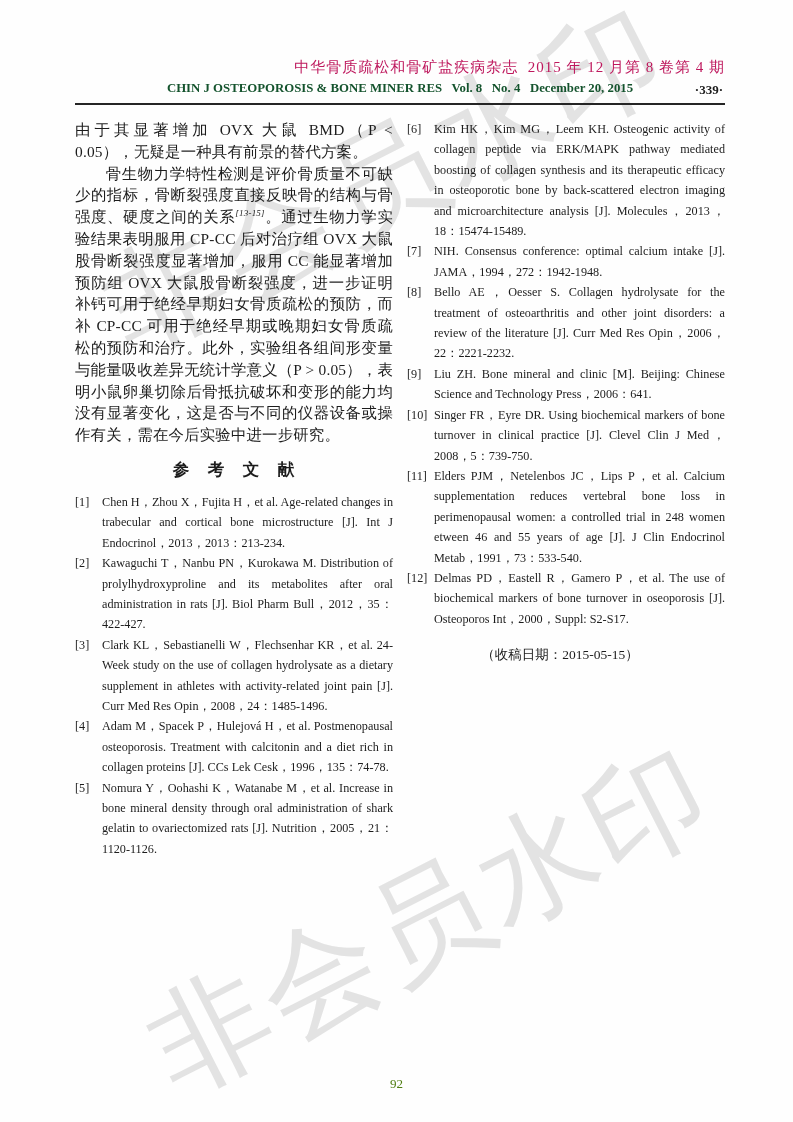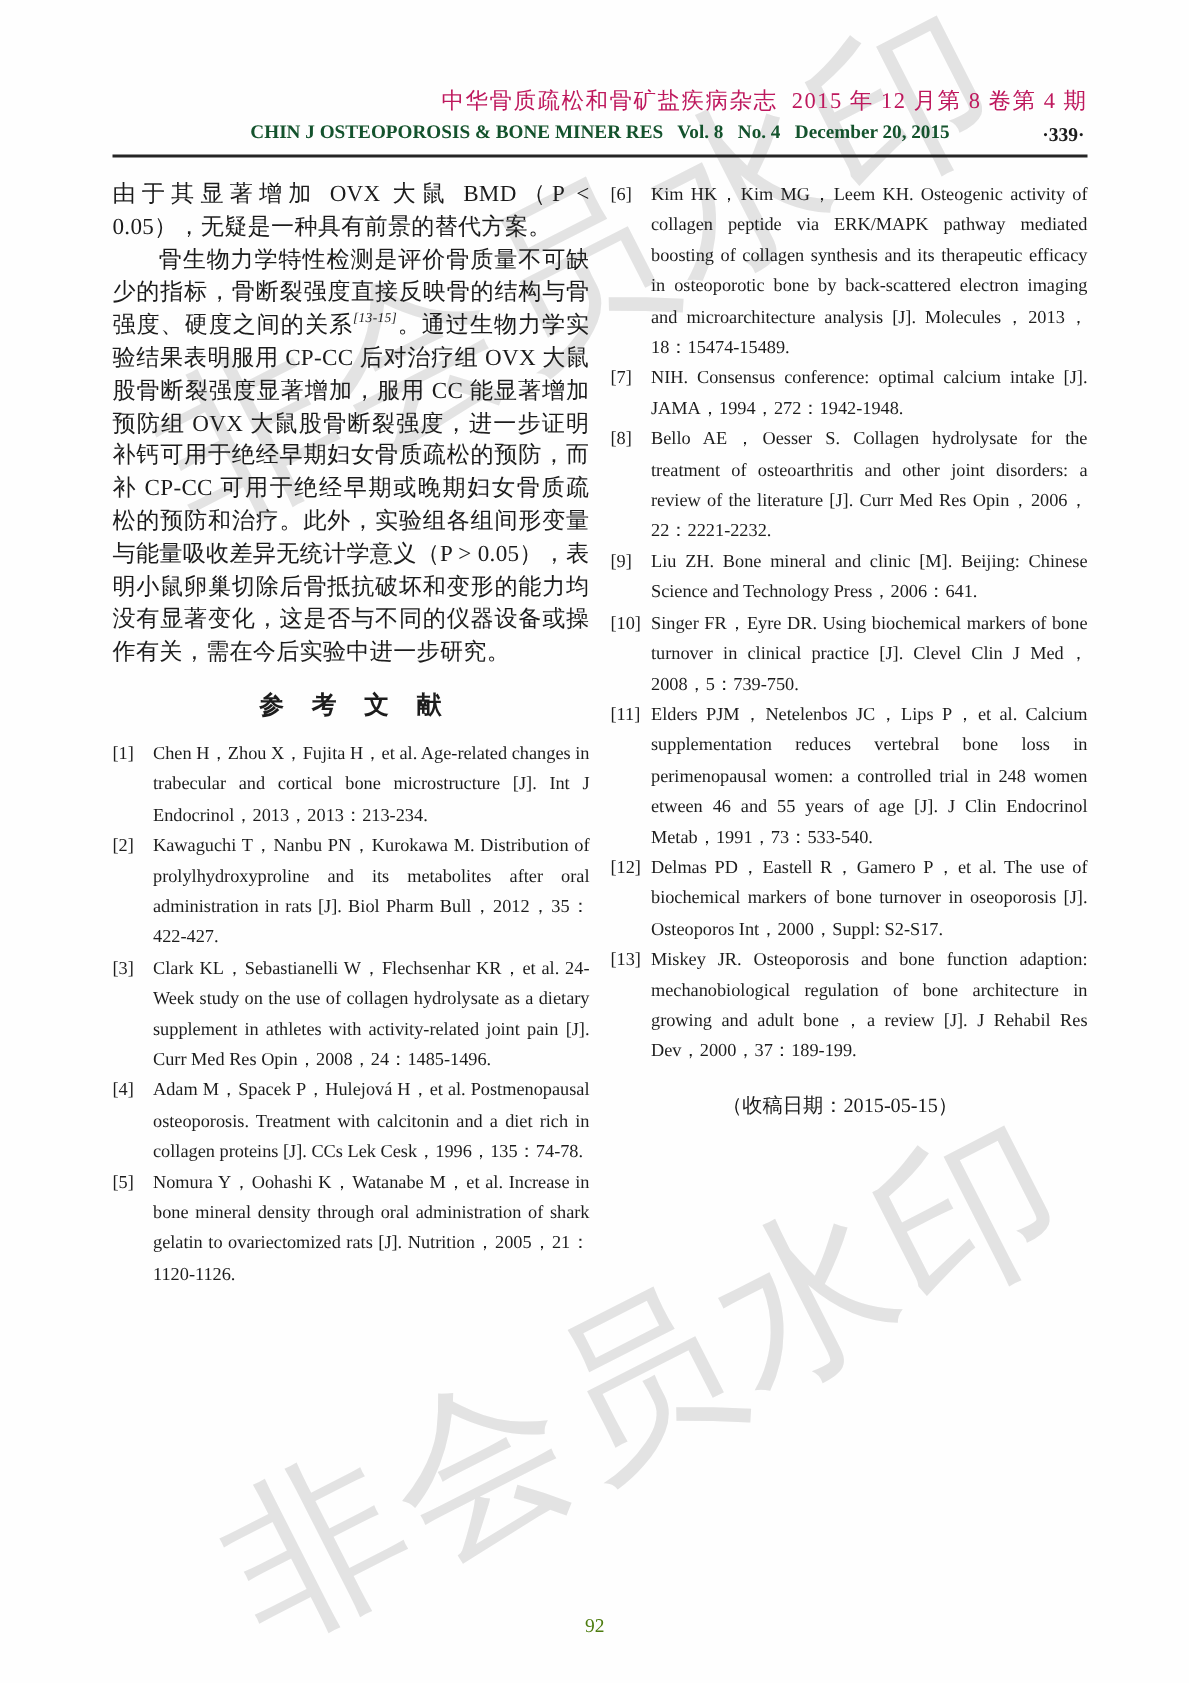--- a/index.html
+++ b/index.html
@@ -162,24 +162,20 @@
           <span class="ref-text">Singer FR，Eyre DR. Using biochemical markers of bone turnover in clinical practice [J]. Clevel Clin J Med，2008，5：739-750.</span>
         </div>
         <div class="ref-item">
           <span class="ref-num">[11]</span>
           <span class="ref-text">Elders PJM，Netelenbos JC，Lips P，et al. Calcium supplementation reduces vertebral bone loss in perimenopausal women: a controlled trial in 248 women etween 46 and 55 years of age [J]. J Clin Endocrinol Metab，1991，73：533-540.</span>
         </div>
         <div class="ref-item">
           <span class="ref-num">[12]</span>
           <span class="ref-text">Delmas PD，Eastell R，Gamero P，et al. The use of biochemical markers of bone turnover in oseoporosis [J]. Osteoporos Int，2000，Suppl: S2-S17.</span>
         </div>
-        <div class="ref-item">
-          <span class="ref-num">[13]</span>
-          <span class="ref-text">Miskey JR. Osteoporosis and bone function adaption: mechanobiological regulation of bone architecture in growing and adult bone，a review [J]. J Rehabil Res Dev，2000，37：189-199.</span>
-        </div>
       </div>
       <div class="received">（收稿日期：2015-05-15）</div>
     </div>
 
   </div>
 
   <div class="page-num">92</div>
 
 </div>
 

